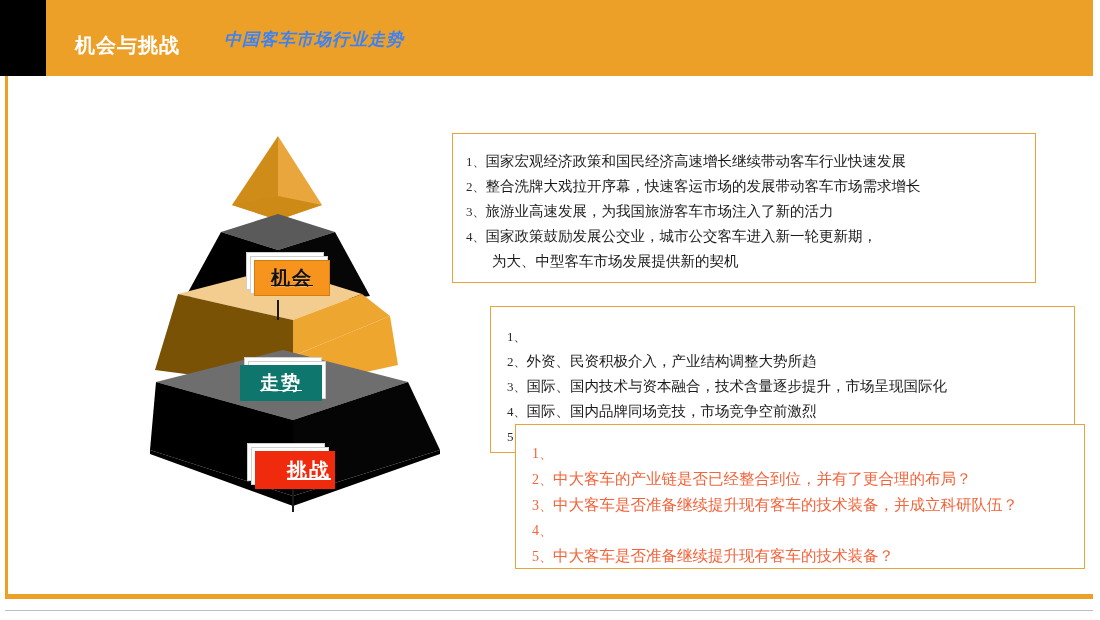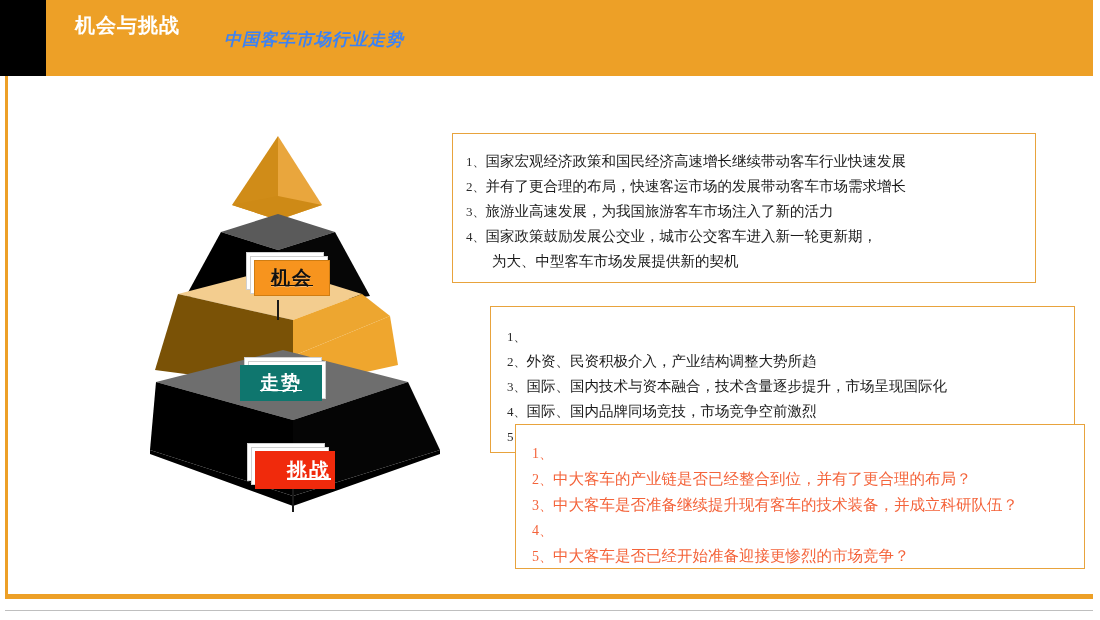--- a/index.html
+++ b/index.html
@@ -26,21 +26,21 @@
     background: #000000;
   }
   .header-orange {
     position: absolute;
     left: 46px; top: 0;
     width: 1047px; height: 76px;
     background: #EDA027;
   }
   .header-title {
     position: absolute;
-    left: 75px; top: 12px;
+    left: 75px; top: 32px;
     font-size: 20px;
     font-weight: bold;
     color: #ffffff;
     letter-spacing: 1px;
     white-space: nowrap;
   }
   .header-subtitle {
     position: absolute;
     left: 224px; top: 28px;
     font-size: 17px;
@@ -243,21 +243,21 @@
   <div class="tier-label" id="lbl-tiaozhan">挑战</div>
 
   <div class="textbox" id="box1">
     <ol>
       <li>
         <span class="num">1、</span>
         <span class="txt">国家宏观经济政策和国民经济高速增长继续带动客车行业快速发展</span>
       </li>
       <li>
         <span class="num">2、</span>
-        <span class="txt">并有了更合理的布局，快速客运市场的发展带动客车市场需求增长</span>
+        <span class="txt">整合洗牌大戏拉开序幕，快速客运市场的发展带动客车市场需求增长</span>
       </li>
       <li>
         <span class="num">3、</span>
         <span class="txt">旅游业高速发展，为我国旅游客车市场注入了新的活力</span>
       </li>
       <li>
         <span class="num">4、</span>
         <span class="txt">国家政策鼓励发展公交业，城市公交客车进入新一轮更新期，</span>
       </li>
       <li class="cont">
@@ -301,18 +301,18 @@
       </li>
       <li>
         <span class="num">3、</span>
         <span class="txt">中大客车是否准备继续提升现有客车的技术装备，并成立科研队伍？</span>
       </li>
       <li>
         <span class="num">4、</span>
       </li>
       <li>
         <span class="num">5、</span>
-        <span class="txt">中大客车是否已经开始准备迎接更惨烈的市场竞争？</span>
+        <span class="txt">中大客车是否准备继续提升现有客车的技术装备？</span>
       </li>
     </ol>
   </div>
 
 </div>
 
 </body></html>

